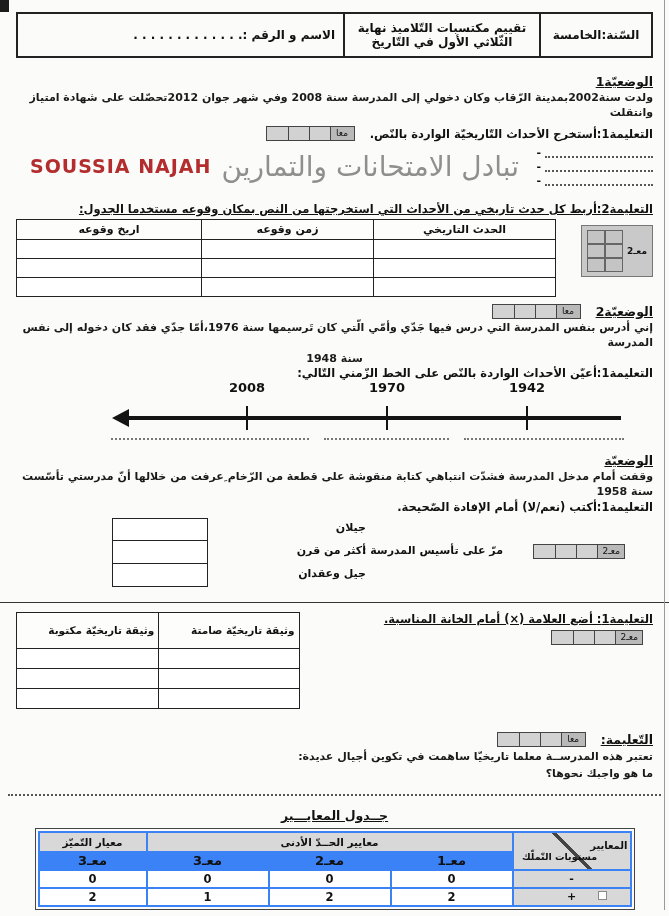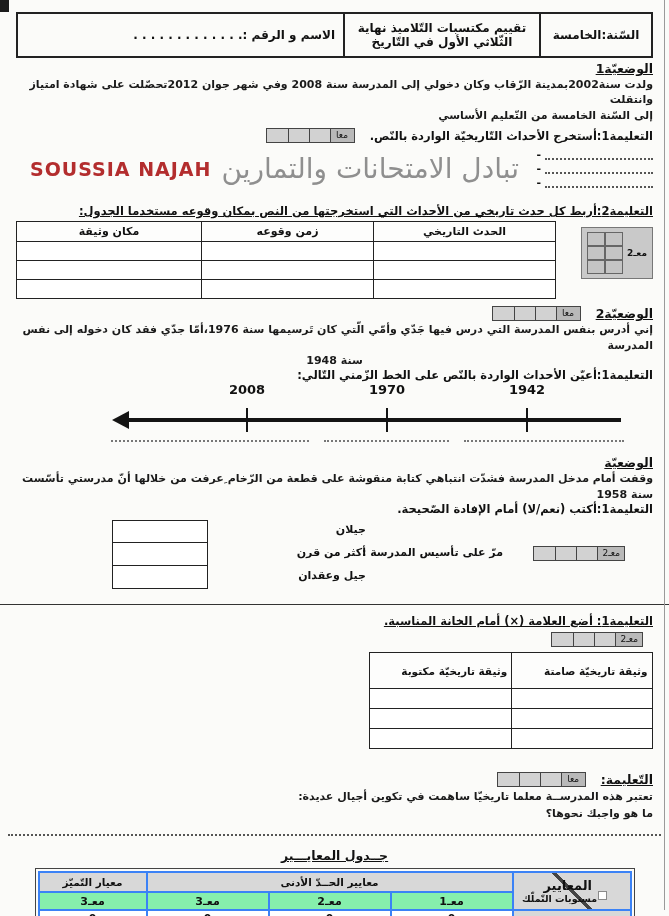--- a/index.html
+++ b/index.html
@@ -67,71 +67,70 @@
   .abox-col { position:absolute; left:96px; top:2px; width:96px; }
   .abox { height:23px; border:1.5px solid #222; border-top:none; background:#fff; }
   .abox:first-child { border-top:1.5px solid #222; }
   .opt-col { position:absolute; left:240px; top:0; width:110px; text-align:right; }
   .opt-line { font-size:11px; font-weight:600; line-height:23px; }
   .opt-stem { position:absolute; right:150px; top:28px; font-size:11px; font-weight:600; }
   .opt-strip { position:absolute; right:18px; top:28px; }
 
   
   .sec4 { border-top:1.5px solid #333; margin-top:8px; padding:5px 16px 4px 16px; }
-  .sec4-flex { display:flex; direction:rtl; justify-content:space-between; align-items:flex-start;flex-direction:column; }
+  .sec4-flex { display:flex; direction:rtl; justify-content:space-between; align-items:flex-start; }
   .sec4-right { width:352px; }
   .sec4-items { margin-top:8px; }
   .sec4-item { font-size:10.5px; font-weight:600; line-height:1.95; text-align:right; }
   table.t2 { border-collapse:collapse; width:284px; margin-top:4px; }
   table.t2 td, table.t2 th { border:1.5px solid #222;padding-left:28px; }
   table.t2 th { height:36px; font-size:10.5px; font-weight:bold; width:142px; background:#fdfdfc; }
   table.t2 td { height:20px; background:#fff; }
 
   
   .sec5 { margin:16px 16px 0 16px; }
   .sec5 .ptext { font-weight:bold; line-height:1.55; }
   .dotline { margin:12px 8px 0 8px; border-bottom:2px dotted #555; height:2px; }
 
   
   .crit-title { text-align:center; font-size:12.5px; font-weight:bold; text-decoration:underline; margin-top:12px; }
   .crit-wrap { width:600px; margin:5px auto 0 auto; border:1px solid #444; padding:2px; background:#fbfbf9; }
   table.crit { border-collapse:collapse; width:100%; }
   table.crit td, table.crit th { border:2px solid #3b82f6; text-align:center; }
   .crit-ghead { background:#d8d8d8; font-size:10.5px; font-weight:bold; height:20px; }
-  .crit-chead { background:#86efac; font-size:11px; font-weight:bold; height:18px; }
+  .crit-chead { background:#3b82f6; font-size:13px; font-weight:bold; height:18px; }
   .crit-level { background:#d8d8d8; font-size:11px; font-weight:bold; width:118px; }
   .crit-val { background:#fff; font-size:11.5px; font-weight:bold; height:18px; }
   .crit-corner {
     background-color:#d8d8d8; width:118px; position:relative; padding:1px 2px;
     background-image:linear-gradient(45deg, transparent 48.5%, #444 48.5%, #444 51.5%, transparent 51.5%);
   }
-  .crit-corner .top { display:block; font-size:13px; font-weight:bold; text-align:left; padding-left:28px; }
+  .crit-corner .top { display:block; font-size:10px; font-weight:bold; text-align:right; padding-left:28px; }
   .crit-corner .bottom { display:block; font-size:9.5px; font-weight:bold; text-align:center; padding-right:24px; }
 </style>
 </head>
 <body>
 
 <div class="page">
   <div class="corner-mark"></div>
   <div class="page-right-line"></div>
 
   <table class="hdr">
     <tbody>
         <tr>
       <td class="hdr-year">السّنة:الخامسة</td>
       <td class="hdr-title">تقييم مكتسبات التّلاميذ نهاية الثّلاثي الأول في التّاريخ</td>
       <td class="hdr-name">الاسم و الرقم :. . . . . . . . . . . . .</td>
     </tr>
   </tbody>
     </table>
 
-  <div class="sec" style="margin-top:0;">
+  <div class="sec" style="margin-top:13px;">
     <span class="sit-head">الوضعيّة1</span>
     <div class="ptext">ولدت سنة2002بمدينة الرّقاب وكان دخولي إلى المدرسة سنة 2008 وفي شهر جوان 2012تحصّلت على شهادة امتياز وانتقلت</div>
-    <div class="ptext">إلى السّنة الخامسة من التّعليم الأساسي</div>
     <div style="margin-top:2px;">
       <span class="task">التعليمة1:أستخرج الأحداث التّاريخيّة الواردة بالنّص.</span>
       <span class="strip">
         <span class="strip-label">معا</span>
         <span class="strip-cell"></span>
         <span class="strip-cell"></span>
         <span class="strip-cell"></span>
       </span>
     </div>
   </div>
@@ -171,21 +170,21 @@
           <span class="mini-cell"></span>
         <span class="mini-cell"></span>
           <span class="mini-cell"></span>
       </span>
     </div>
     <table class="t1">
       <tbody>
           <tr>
         <th style="width:182px;">الحدث التاريخي</th>
         <th style="width:172px;">زمن وقوعه</th>
-        <th>مكان وثيقة</th>
+        <th>اريخ وقوعه</th>
       </tr>
       <tr>
             <td></td>
             <td></td>
             <td></td>
           </tr>
       <tr>
             <td></td>
             <td></td>
             <td></td>

